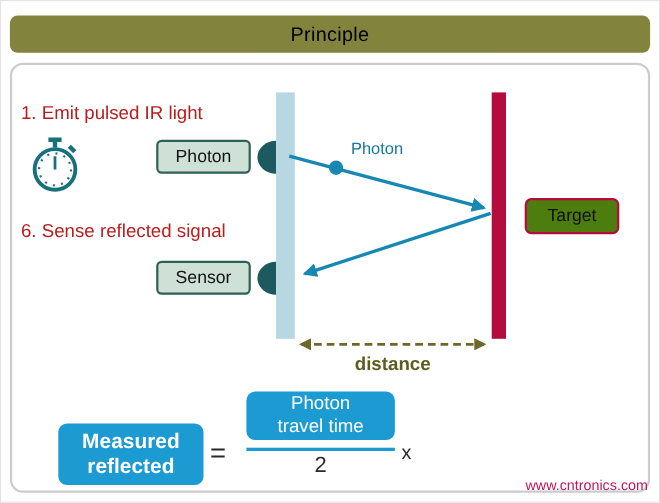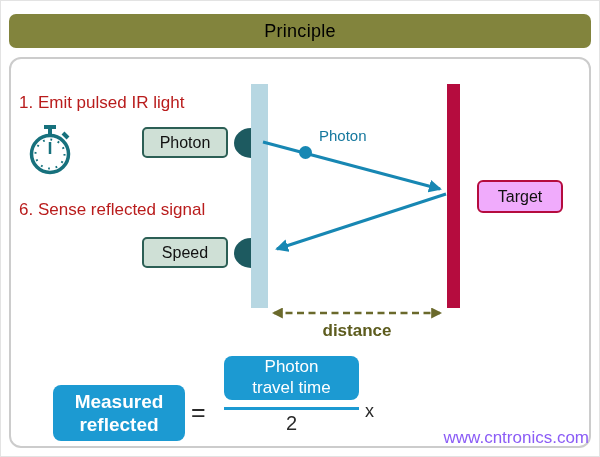--- a/index.html
+++ b/index.html
@@ -20,21 +20,21 @@
   .step1 { left: 18px; top: 92px; }
   .step2 { left: 18px; top: 199px; }
 
   .stopwatch { position: absolute; left: 26px; top: 122px; }
 
   .box { position: absolute; display: flex; align-items: center; justify-content: center;
          font-size: 16px; color: #111; border-radius: 5px; }
   .emitter, .sensor { width: 86px; height: 31px; background: #cfe0d6; border: 2px solid #2c5f55; }
   .emitter { left: 141px; top: 126px; }
   .sensor  { left: 141px; top: 236px; }
-  .target  { left: 476px; top: 179px; width: 86px; height: 33px; background: #f0abfc;
+  .target  { left: 476px; top: 179px; width: 86px; height: 33px; background: #4d7c0f;
              border: 2px solid #b50c3e; border-radius: 6px; }
 
   .lens { position: absolute; width: 17px; height: 30px; background: #1d5a60;
           border-radius: 17px 0 0 17px / 15px 0 0 15px; }
   .lens-emitter { left: 233px; top: 127px; }
   .lens-sensor  { left: 233px; top: 237px; }
 
   .bar-light { position: absolute; left: 250px; top: 83px; width: 17px; height: 224px; background: #b7d7e2; }
   .bar-red   { position: absolute; left: 446px; top: 83px; width: 13px; height: 224px; background: #b50c3e; }
 
@@ -55,21 +55,21 @@
   .f-speed     { left: 394px; top: 387px; width: 126px; height: 50px; font-size: 17px; }
 
   .frac-line { position: absolute; left: 223px; top: 406px; width: 135px; height: 3px; background: #1c9ad2; }
   .f-denominator { position: absolute; left: 223px; top: 411px; width: 135px; text-align: center;
                    font-size: 20px; color: #2a2a2a; }
 
   .op { position: absolute; color: #2a2a2a; }
   .op-equals { left: 190px; top: 397px; font-size: 25px; }
   .op-times  { left: 364px; top: 400px; font-size: 18px; }
 
-  .watermark { position: absolute; right: 10px; bottom: 8px; font-size: 17px; color: #8b5cf6; }
+  .watermark { position: absolute; right: 10px; bottom: 8px; font-size: 13px; color: #be185d; }
 </style>
 </head>
 <body>
 
 <div class="slide">
 
   <div class="header">
     <span>Principle</span>
   </div>
 
@@ -88,21 +88,21 @@
       <line x1="23" y1="31" x2="23" y2="19" stroke-width="2.5"></line>
     </g>
   </svg>
 
   <div class="lens lens-emitter"></div>
   <div class="lens lens-sensor"></div>
   <div class="bar-light"></div>
   <div class="bar-red"></div>
 
   <div class="box emitter">Photon</div>
-  <div class="box sensor">Speed</div>
+  <div class="box sensor">Sensor</div>
   <div class="box target">Target</div>
 
   <svg class="overlay" width="600" height="457" viewBox="0 0 600 457">
     <defs>
       <marker id="ah-teal" viewBox="0 0 10 10" refX="8.5" refY="5" markerWidth="13" markerHeight="13" orient="auto" markerUnits="userSpaceOnUse">
         <path d="M0,0 L10,5 L0,10 Z" fill="#1787b3"></path>
       </marker>
       <marker id="ah-olive-e" viewBox="0 0 10 10" refX="8" refY="5" markerWidth="11" markerHeight="11" orient="auto" markerUnits="userSpaceOnUse">
         <path d="M0,0 L10,5 L0,10 Z" fill="#6a692b"></path>
       </marker>

